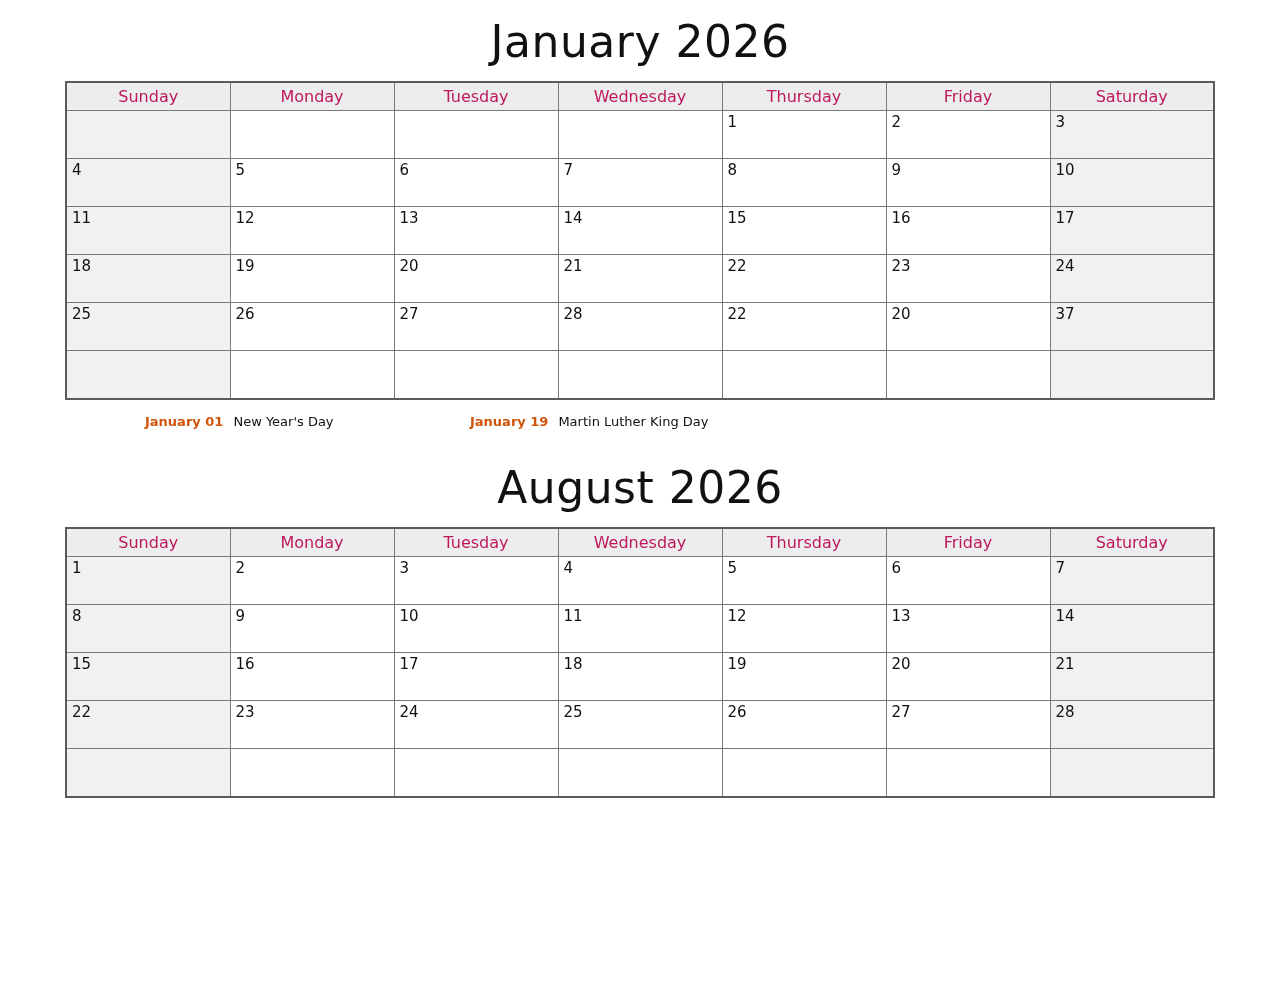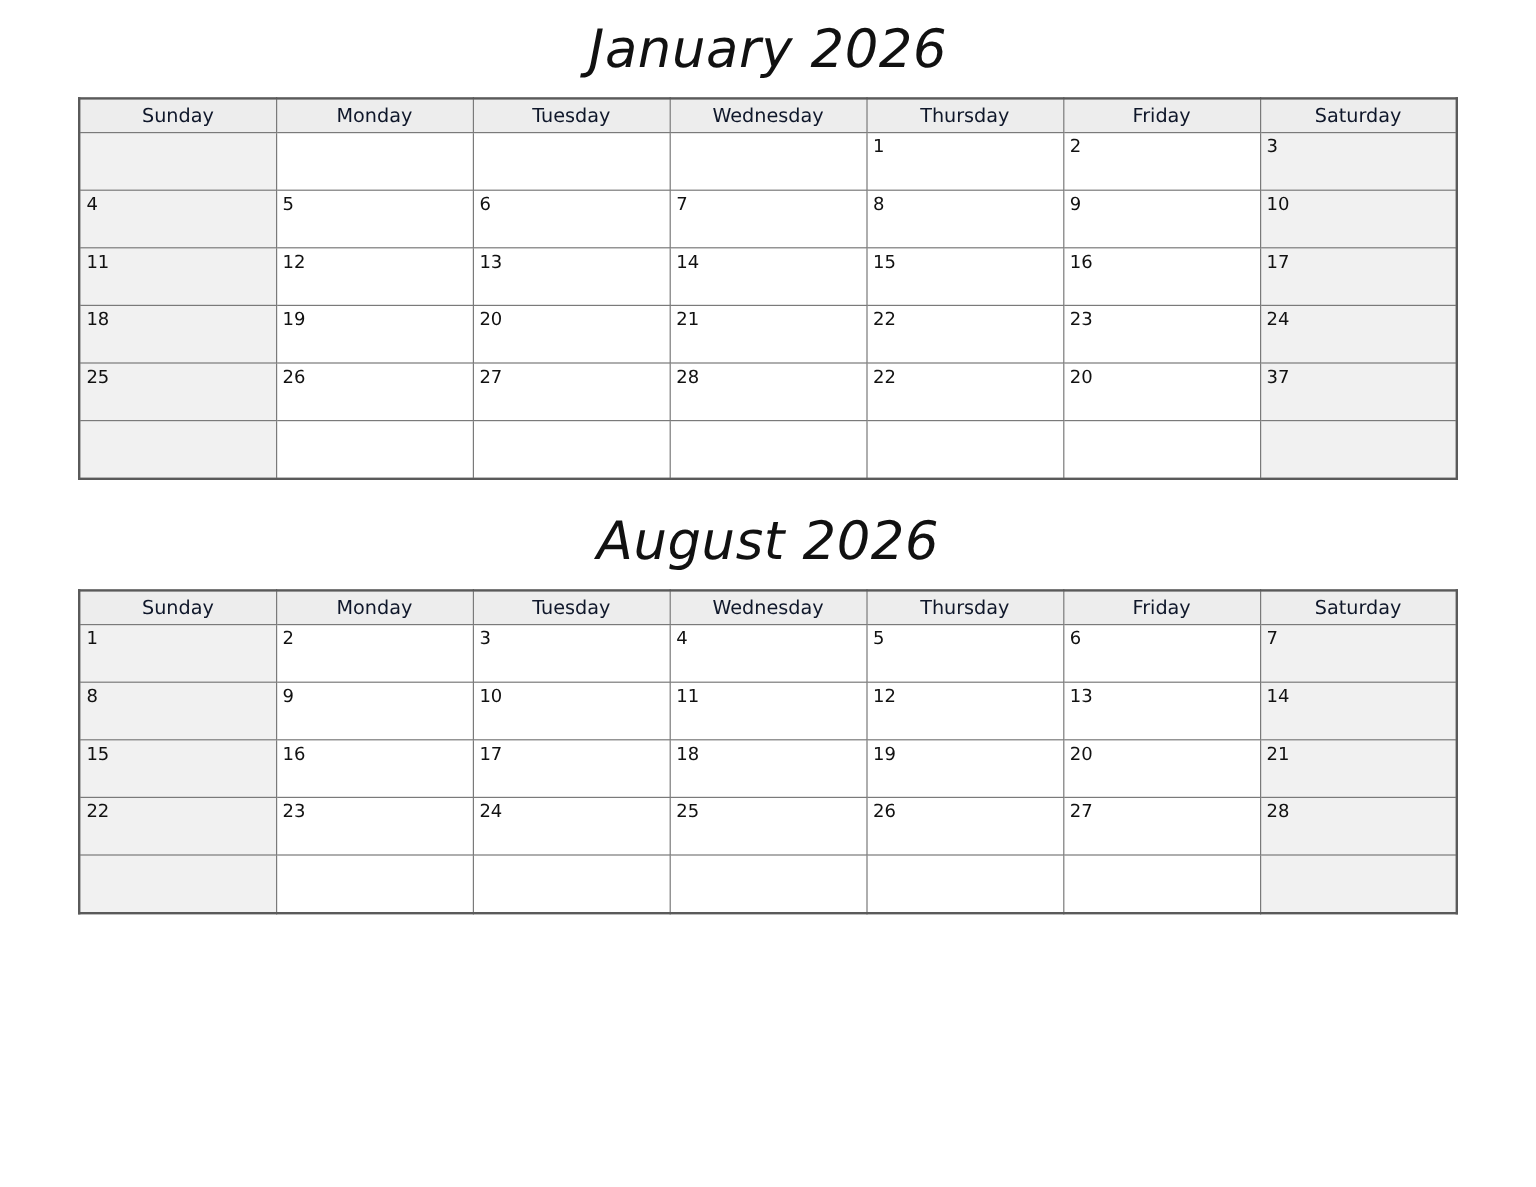--- a/index.html
+++ b/index.html
@@ -26,41 +26,40 @@
   }
   .month-title {
     text-align: center;
     font-size: 44px;
     font-weight: normal;
     letter-spacing: 0.5px;
     margin: 0;
     padding-top: 16px;
     padding-bottom: 14px;
     color: #111;
-    font-style: italic;
   }
   .cal-wrap {
     width: 1150px;
     margin: 0 auto;
   }
   table.cal {
     width: 100%;
     border-collapse: collapse;
     table-layout: fixed;
     border: 2px solid #5a5a5a;
   }
   table.cal th {
     background: #ededed;
     border: 1px solid #7a7a7a;
     font-size: 16px;
     font-weight: normal;
     text-align: center;
     height: 27px;
     padding: 0;
-    color: #0f172a;
+    color: #be185d;
   }
   table.cal td {
     border: 1px solid #7a7a7a;
     height: 45px;
     vertical-align: top;
     font-size: 15px;
     padding: 2px 0 0 5px;
     color: #111;
     background: #ffffff;
   }
@@ -175,20 +174,28 @@
             <td></td>
             <td></td>
             <td></td>
             <td></td>
             <td></td>
             <td class="weekend"></td>
           </tr>
         </tbody>
       </table>
     </div>
+    <div class="holidays">
+      <div class="holiday jan-h1">
+        <span class="hdate">January 01</span><span class="hname">New Year's Day</span>
+      </div>
+      <div class="holiday jan-h2">
+        <span class="hdate">January 19</span><span class="hname">Martin Luther King Day</span>
+      </div>
+    </div>
   </div>
 
   <div class="spacer-sm"></div>
 
   <div class="month-block">
     <h1 class="month-title">August 2026</h1>
     <div class="cal-wrap">
       <table class="cal">
         <thead>
           <tr>

